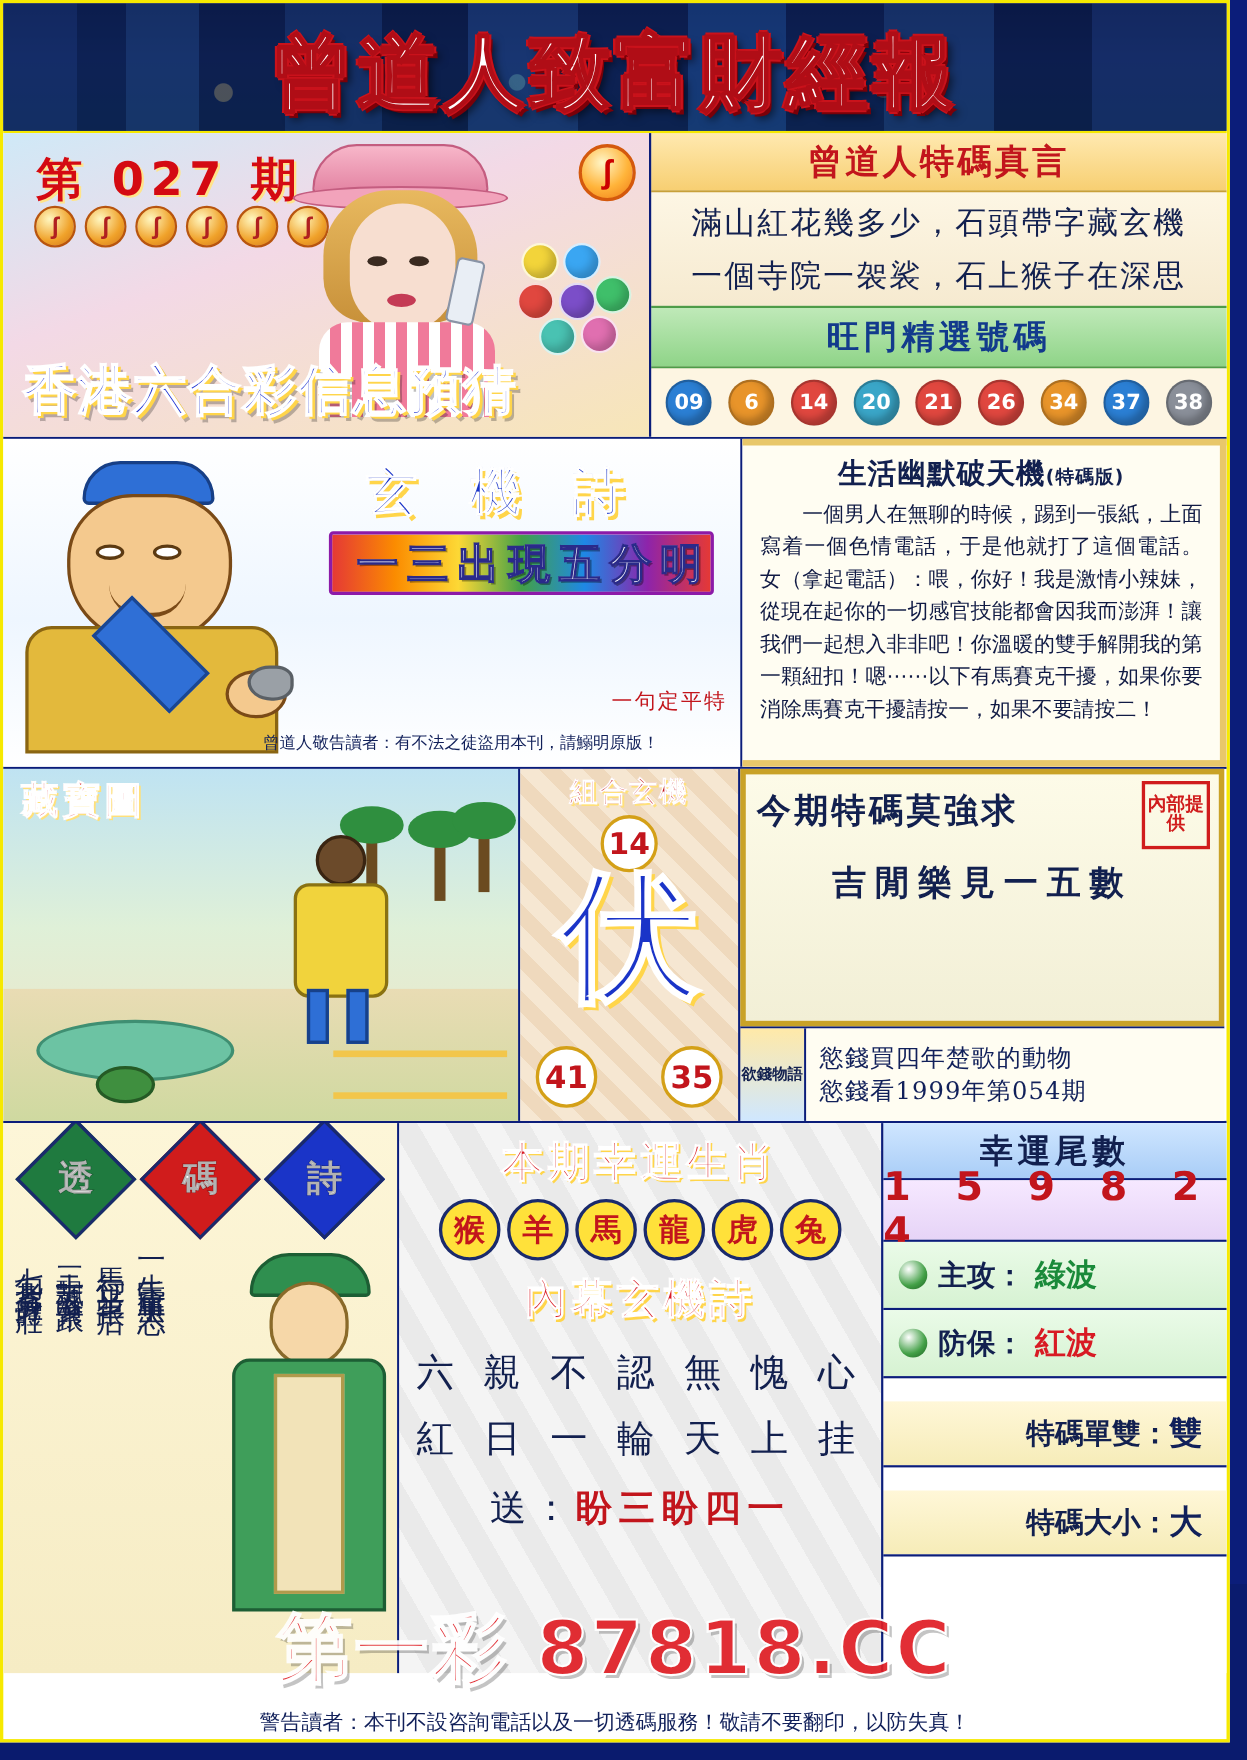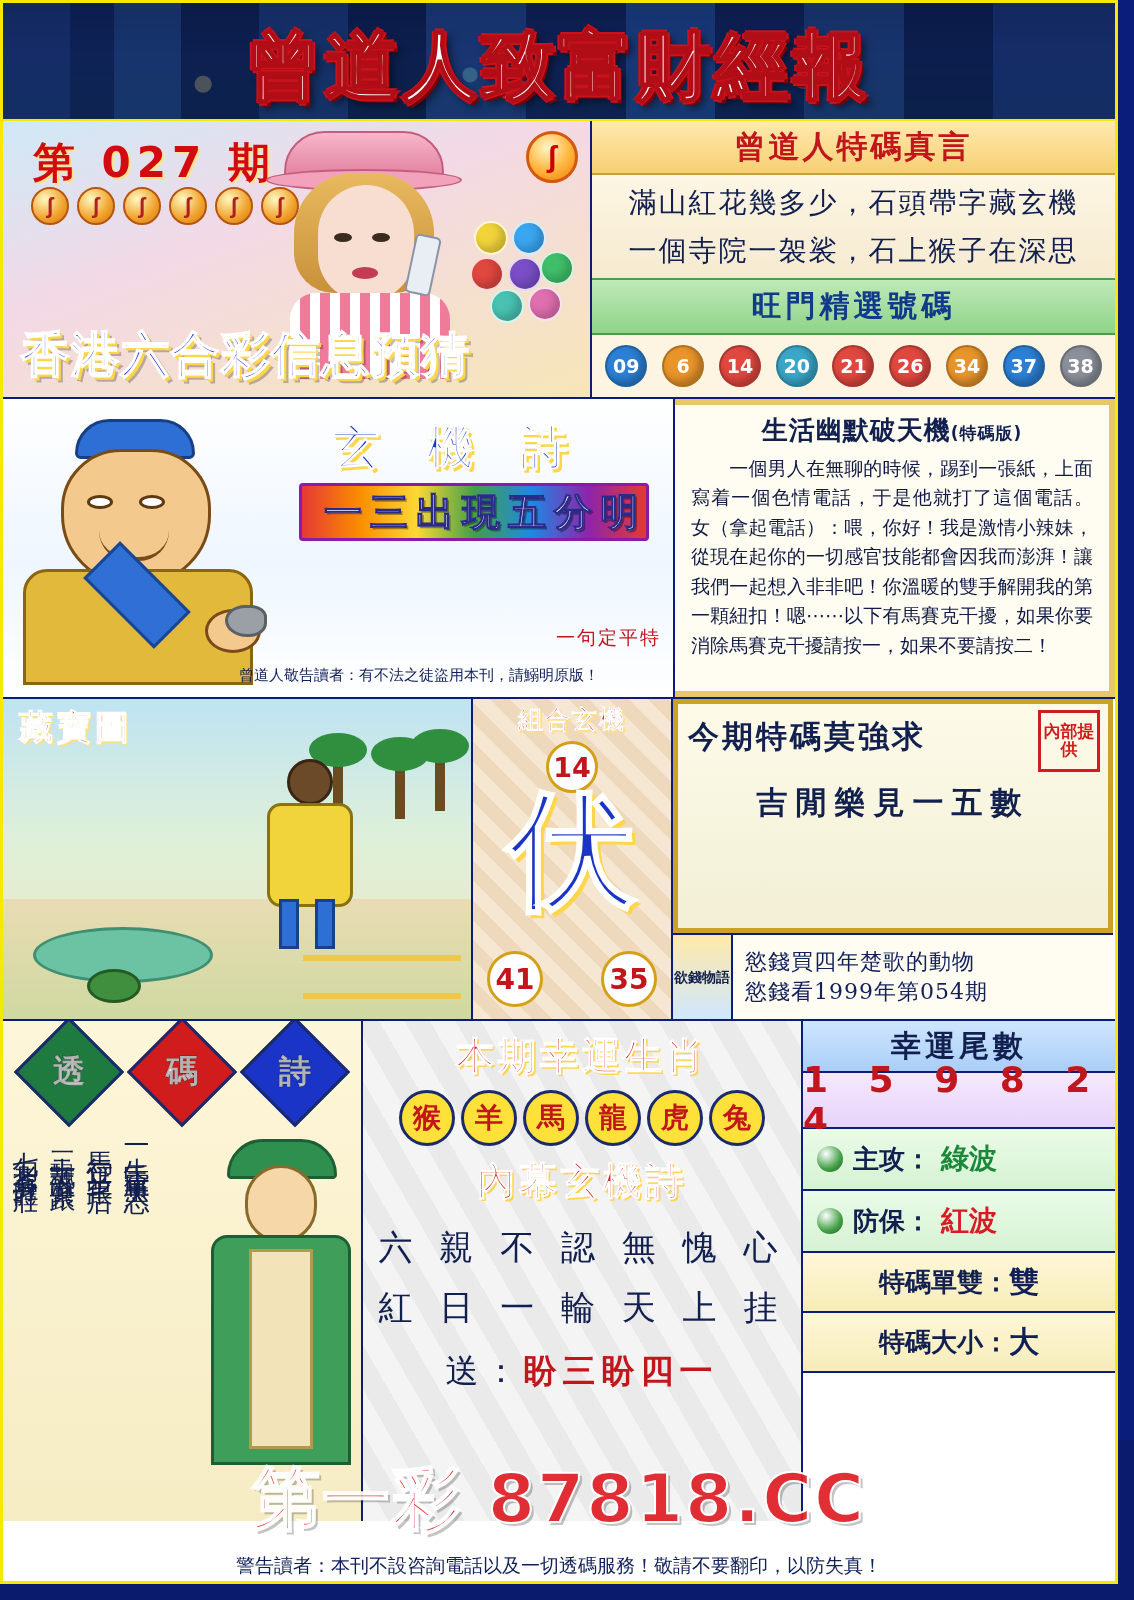--- a/index.html
+++ b/index.html
@@ -277,23 +277,23 @@
   .rr-title2 { height:52px; background:linear-gradient(180deg,#cfe6ff,#a9cdf7); font-size:30px;
     color:#12204f; letter-spacing:4px; }
   .rr-row { height:62px; display:flex; align-items:center; gap:10px; padding-left:14px;
     border-bottom:2px solid #0b1d7a; background:linear-gradient(180deg,#eafbe8,#d6f2d2); }
   .rr-dot { width:26px; height:26px; border-radius:50%;
     background:radial-gradient(circle at 35% 30%, #fff, #e53935 60%, #b71c1c); flex:none; }
   .rr-dot.g { background:radial-gradient(circle at 35% 30%, #fff, #43a047 60%, #1b5e20); }
   .rr-k { font-family:"DejaVu Sans", sans-serif; font-size:26px; font-weight:bold; color:#12204f; }
   .rr-v { font-family:"DejaVu Sans", sans-serif; font-size:28px; font-weight:bold; color:#1a8a3a; }
   .rr-v.red { color:#d81b24; }
-  .rr-row2 { height:60px; display:flex; align-items:center; justify-content:center;
+  .rr-row2 { height:60px; display:flex; align-items:center; justify-content:flex-end;
     padding:0 22px; border-bottom:2px solid #0b1d7a;
-    background:linear-gradient(180deg,#fff7d8,#f6ecb8); }
+    background:linear-gradient(180deg,#fff7d8,#f6ecb8);margin-top:21px; }
   .rr-row2 .k { font-family:"DejaVu Sans", sans-serif; font-size:26px; font-weight:bold; color:#12204f; }
   .rr-row2 .v { font-family:"DejaVu Sans", sans-serif; font-size:30px; font-weight:bold; color:#11205a; }
 
   
   .watermark { position:absolute; left:0; bottom:36px; width:100%; text-align:center;
     font-family:"DejaVu Sans", sans-serif; font-size:68px; font-weight:bold; color:#e01d24;
     -webkit-text-stroke:2px #fff; text-shadow:3px 3px 0 rgba(0,0,0,.25); pointer-events:none;
     opacity:.92; letter-spacing:2px; }
   .footer { position:absolute; left:0; bottom:2px; width:100%; text-align:center;
     font-family:"DejaVu Serif", serif; font-size:19px; color:#11205a; }

